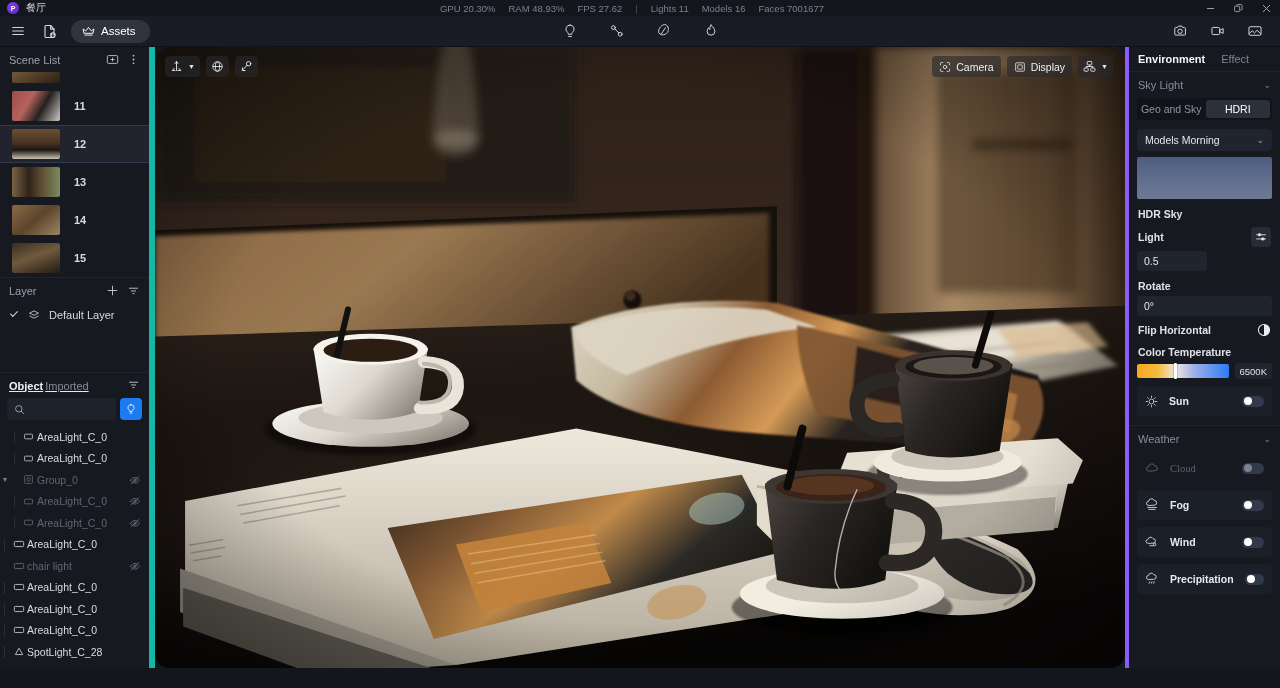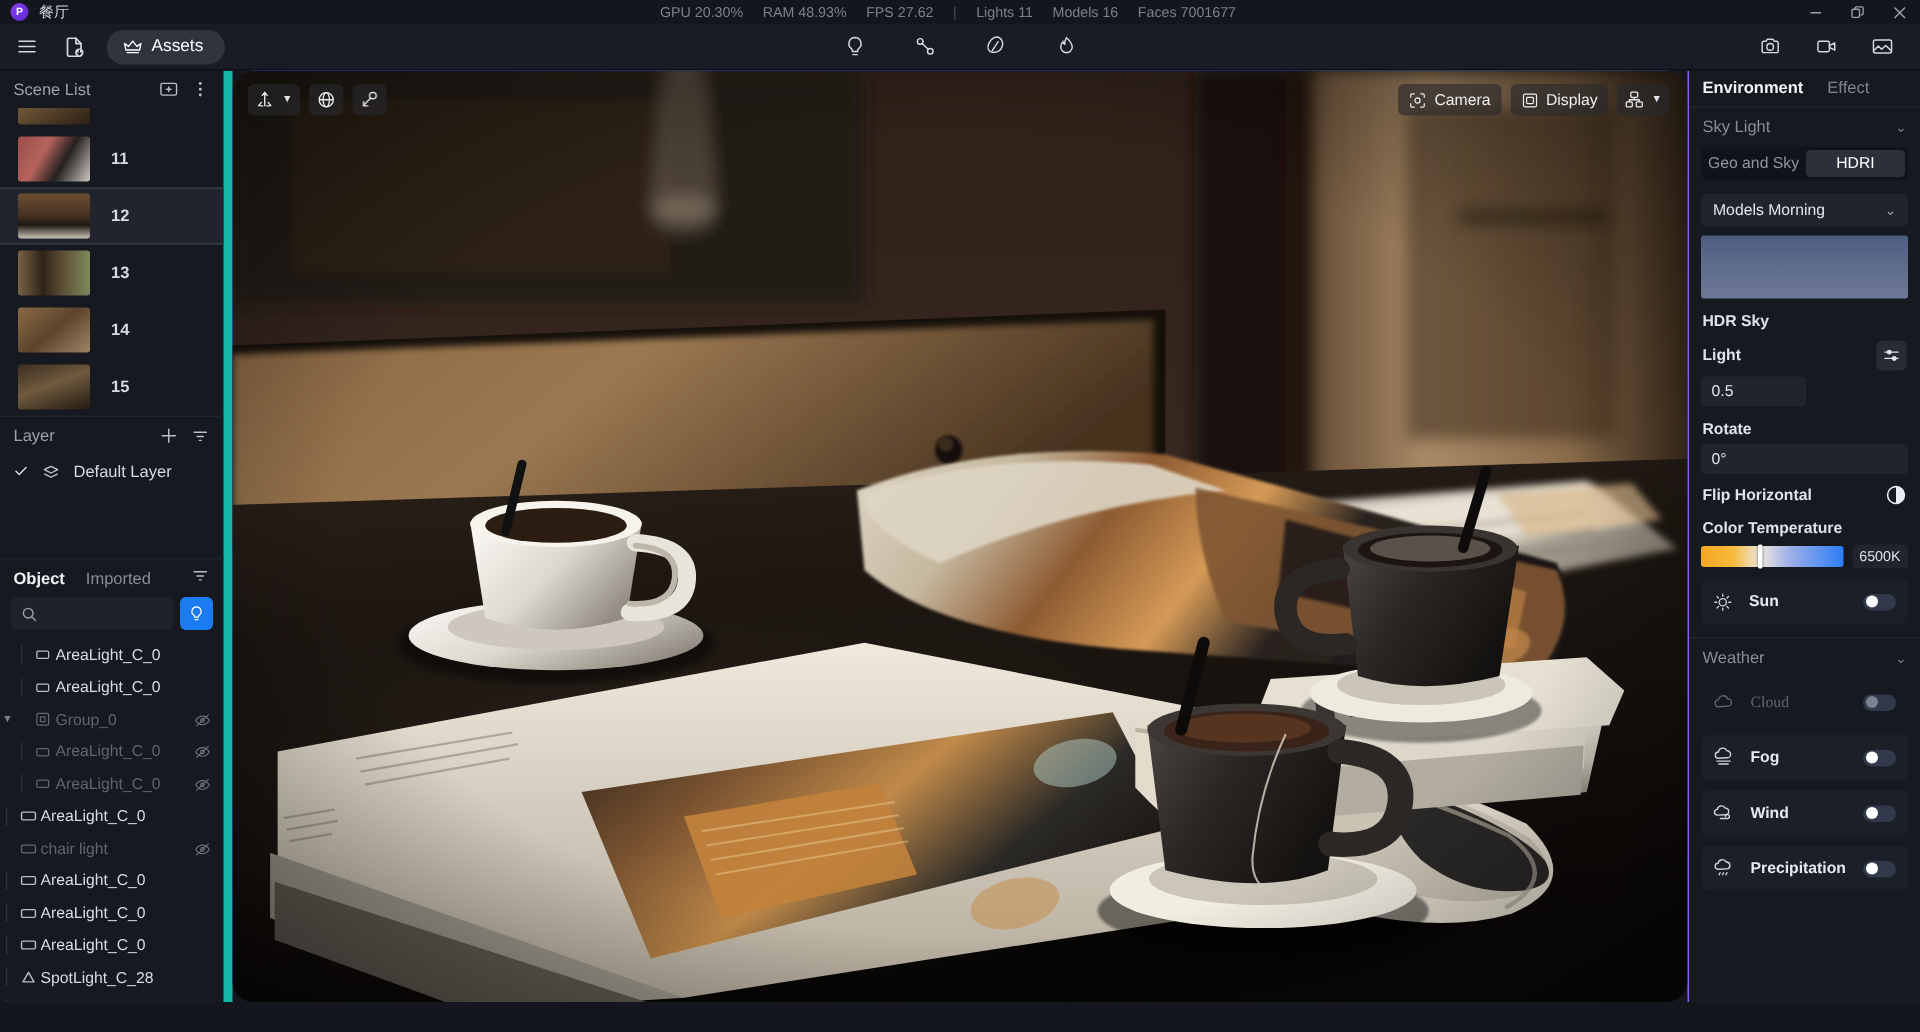--- a/index.html
+++ b/index.html
@@ -93,21 +93,21 @@
   .scene-num{font-size:11px;color:#d6dae3;font-weight:bold;}
 
   .layer-sec{flex:0 0 95px;border-top:1px solid #20242e;}
   .layer-row{
     display:flex;align-items:center;height:24px;padding:0 9px;gap:9px;font-size:11px;
     color:#d6dae3;cursor:pointer;
   }
   .chk{color:#cdd2db;font-size:11px;width:10px;}
 
   .obj-sec{flex:1;display:flex;flex-direction:column;min-height:0;border-top:1px solid #20242e;}
-  .obj-tabs{display:flex;align-items:center;height:25px;padding:0 9px;gap:14px;flex:0 0 25px;}
+  .obj-tabs{display:flex;align-items:center;height:25px;padding:0 9px;gap:2px;flex:0 0 25px;text-decoration:underline;}
   .obj-tabs .tab{font-size:11px;color:#868c9a;cursor:pointer;}
   .obj-tabs .tab.on{color:#f0f2f6;font-weight:bold;}
   .obj-tabs .acts{margin-left:auto;color:#b9bfcb;cursor:pointer;}
   .searchrow{display:flex;align-items:center;gap:4px;padding:0 7px 6px 7px;flex:0 0 auto;}
   .searchbox{
     flex:1;height:22px;background:#1e222b;border-radius:4px;display:flex;align-items:center;
     padding:0 7px;gap:5px;
   }
   .searchbox input{
     background:transparent;border:0;outline:none;color:#d2d6df;font-size:10.5px;width:100%;
@@ -138,21 +138,21 @@
   .vp-toolbar-r{position:absolute;top:9px;right:12px;display:flex;align-items:center;gap:6px;z-index:5;}
   .vbtn{
     height:21px;display:flex;align-items:center;gap:5px;padding:0 7px;border-radius:4px;
     background:rgba(40,40,44,0.62);color:#eceef2;font-size:10.5px;cursor:pointer;
     backdrop-filter:blur(3px);
   }
   .vbtn.sq{padding:0 5px;}
 
   
   .right{
-    width:155px;flex:0 0 155px;background:#161920;border-left:1px solid #8b5cf6;
+    width:155px;flex:0 0 155px;background:#161920;border-left:4px solid #8b5cf6;
     display:flex;flex-direction:column;min-height:0;
   }
   .r-tabs{display:flex;align-items:center;height:25px;gap:16px;padding:0 9px;
     border-bottom:1px solid #20242e;flex:0 0 25px;}
   .r-tabs .tab{font-size:11px;color:#7d8492;cursor:pointer;}
   .r-tabs .tab.on{color:#f2f4f8;font-weight:bold;}
   .sec-head{
     display:flex;align-items:center;height:25px;padding:0 9px;font-size:11px;color:#868d9c;cursor:pointer;
   }
   .sec-head .chev{margin-left:auto;color:#7b8190;font-size:9px;}

